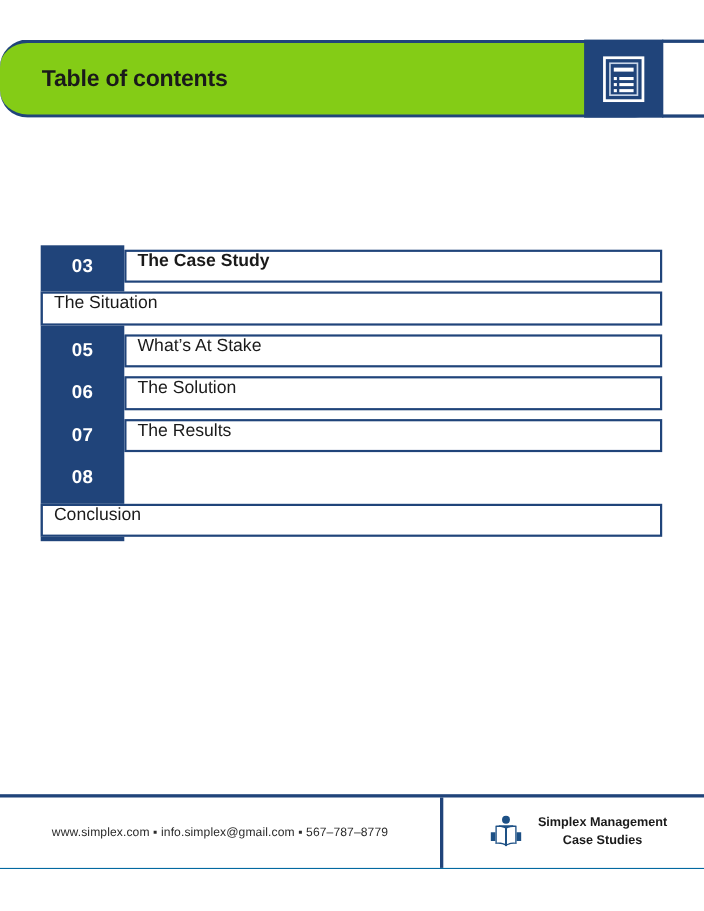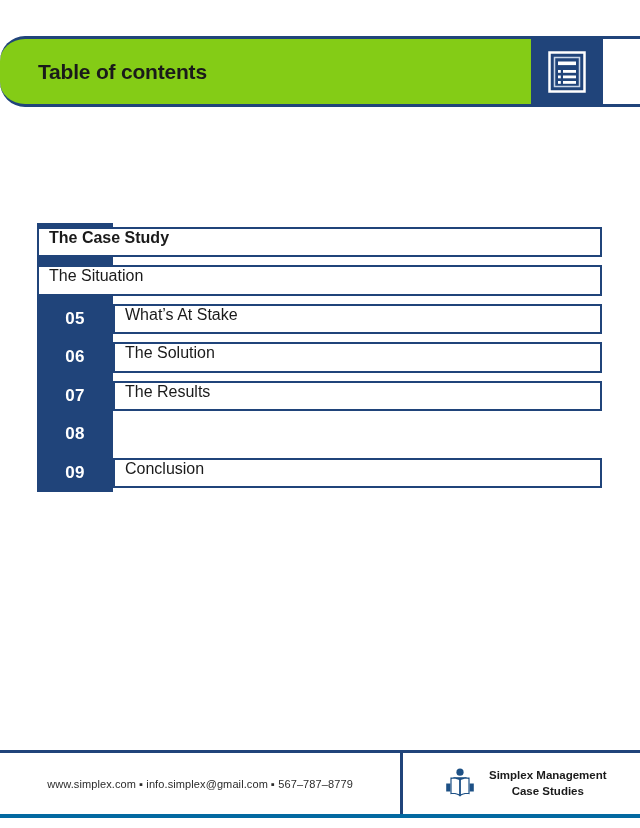--- a/index.html
+++ b/index.html
@@ -132,24 +132,23 @@
 
   
   .footer {
     position: absolute;
     left: 0;
     top: 722px;
     width: 640px;
     height: 68px;
     box-sizing: border-box;
     border-top: 3px solid #20447a;
-    border-bottom: 4px solid #0369a1;
+    border-bottom: 1px solid #0369a1;
     display: flex;
     align-items: stretch;
-    margin-top: 28px;
   }
   .footer-left {
     width: 403px;
     flex: 0 0 403px;
     box-sizing: border-box;
     border-right: 3px solid #20447a;
     display: flex;
     align-items: center;
     justify-content: center;
   }
@@ -202,20 +201,21 @@
         <rect x="16" y="31" width="13" height="2.8" fill="#ffffff"></rect>
       </svg>
     </span>
   </div>
 
   <div class="toc">
     <div class="toc-numbers"></div>
     <div class="toc-rows">
 
       <div class="toc-row">
+        <div class="toc-num">03</div>
         <div class="toc-label-cell">
           <span class="toc-label bold">The Case Study</span>
         </div>
       </div>
 
       <div class="toc-row">
         <div class="toc-label-cell">
           <span class="toc-label">The Situation</span>
         </div>
       </div>
@@ -239,21 +239,20 @@
         <div class="toc-label-cell">
           <span class="toc-label">The Results</span>
         </div>
       </div>
 
       <div class="toc-row">
         <div class="toc-num">08</div>
       </div>
 
       <div class="toc-row">
-        <div class="toc-num">09</div>
         <div class="toc-label-cell">
           <span class="toc-label">Conclusion</span>
         </div>
       </div>
 
     </div>
   </div>
 
   <div class="footer">
     <div class="footer-left">

